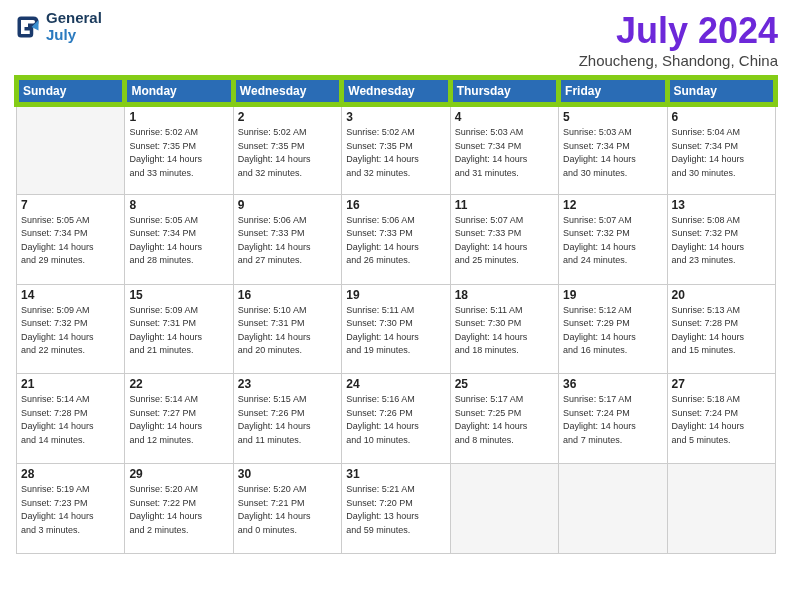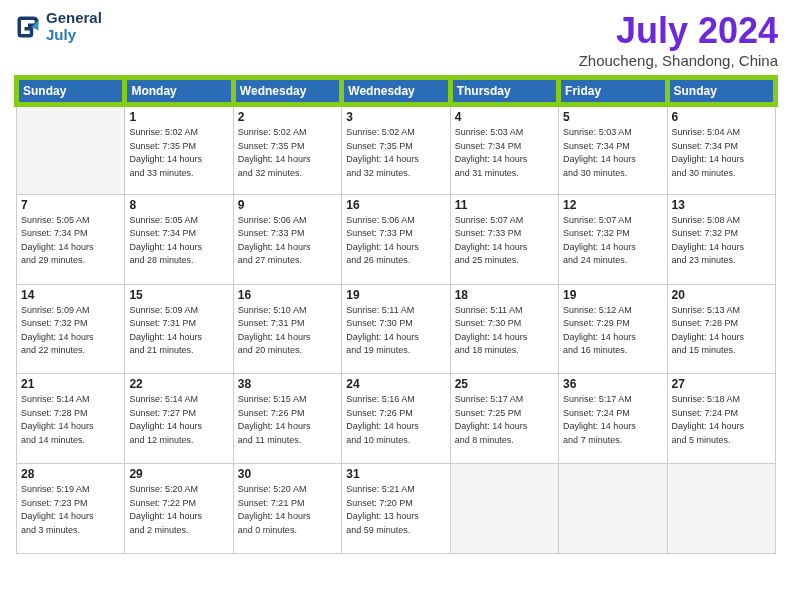--- a/index.html
+++ b/index.html
@@ -221,21 +221,21 @@
         <tr>
           <td>
             <span class="day-num">21</span>
             <div class="day-info">Sunrise: 5:14 AM<br>Sunset: 7:28 PM<br>Daylight: 14 hours<br>and 14 minutes.</div>
           </td>
           <td>
             <span class="day-num">22</span>
             <div class="day-info">Sunrise: 5:14 AM<br>Sunset: 7:27 PM<br>Daylight: 14 hours<br>and 12 minutes.</div>
           </td>
           <td>
-            <span class="day-num">38</span>
+            <span class="day-num">23</span>
             <div class="day-info">Sunrise: 5:15 AM<br>Sunset: 7:26 PM<br>Daylight: 14 hours<br>and 11 minutes.</div>
           </td>
           <td>
             <span class="day-num">24</span>
             <div class="day-info">Sunrise: 5:16 AM<br>Sunset: 7:26 PM<br>Daylight: 14 hours<br>and 10 minutes.</div>
           </td>
           <td>
             <span class="day-num">25</span>
             <div class="day-info">Sunrise: 5:17 AM<br>Sunset: 7:25 PM<br>Daylight: 14 hours<br>and 8 minutes.</div>
           </td>

